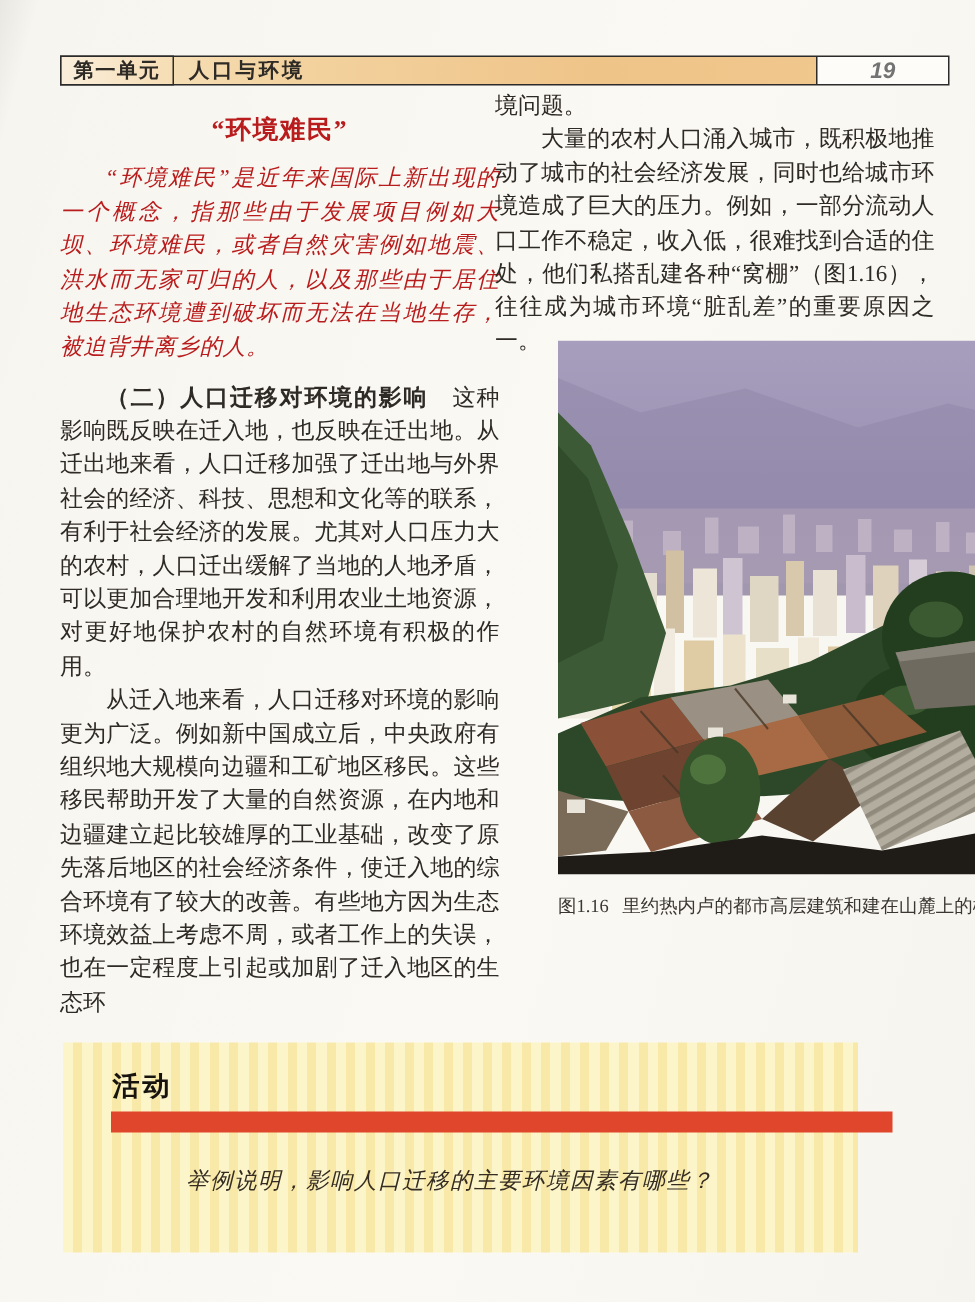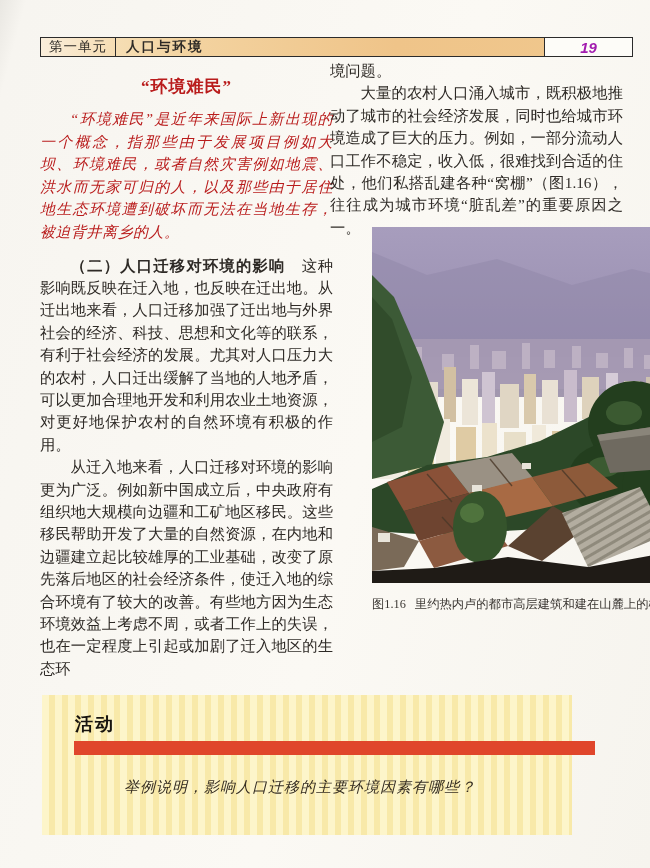--- a/index.html
+++ b/index.html
@@ -17,35 +17,35 @@
     position:absolute; left:40px; top:37px; width:593px; height:20px;
     display:flex; align-items:stretch;
     border:1px solid #2b2b2b;
     background:linear-gradient(90deg,#f8e8c8 0,#f3d3a0 25%,#efc489 60%,#f0c88e 100%);
   }
   .unit-box {
     display:flex; align-items:center;
     border:1px solid #2b2b2b;
     margin:-1px 0 -1px -1px;
     padding:0 8px;
-    font-weight:normal; font-size:13.5px; letter-spacing:1px;
+    font-weight:bold; font-size:13.5px; letter-spacing:1px;
     background:linear-gradient(90deg,#faeedb, #f6ddb4);
   }
   .header-title {
     display:flex; align-items:center;
     padding-left:10px;
     font-weight:bold; font-size:13.5px; letter-spacing:2px;
   }
   .page-num-box {
     margin-left:auto; width:88px;
     border-left:1px solid #2b2b2b;
     background:#fdfcf8;
     display:flex; align-items:center; justify-content:center;
     font-family:"Liberation Sans","DejaVu Sans",sans-serif;
-    font-weight:bold; font-style:italic; font-size:15px; color:#a21caf;
+    font-weight:bold; font-style:italic; font-size:15px; color:#737373;
   }
 
   
   .col-left  { position:absolute; left:40px;  top:60px; width:293px; }
   .col-right { position:absolute; left:330px; top:60px; width:293px; }
   .body-text {
     font-size:15.3px; line-height:22.4px; text-align:justify;
   }
   .indent { text-indent:2em; }
 

